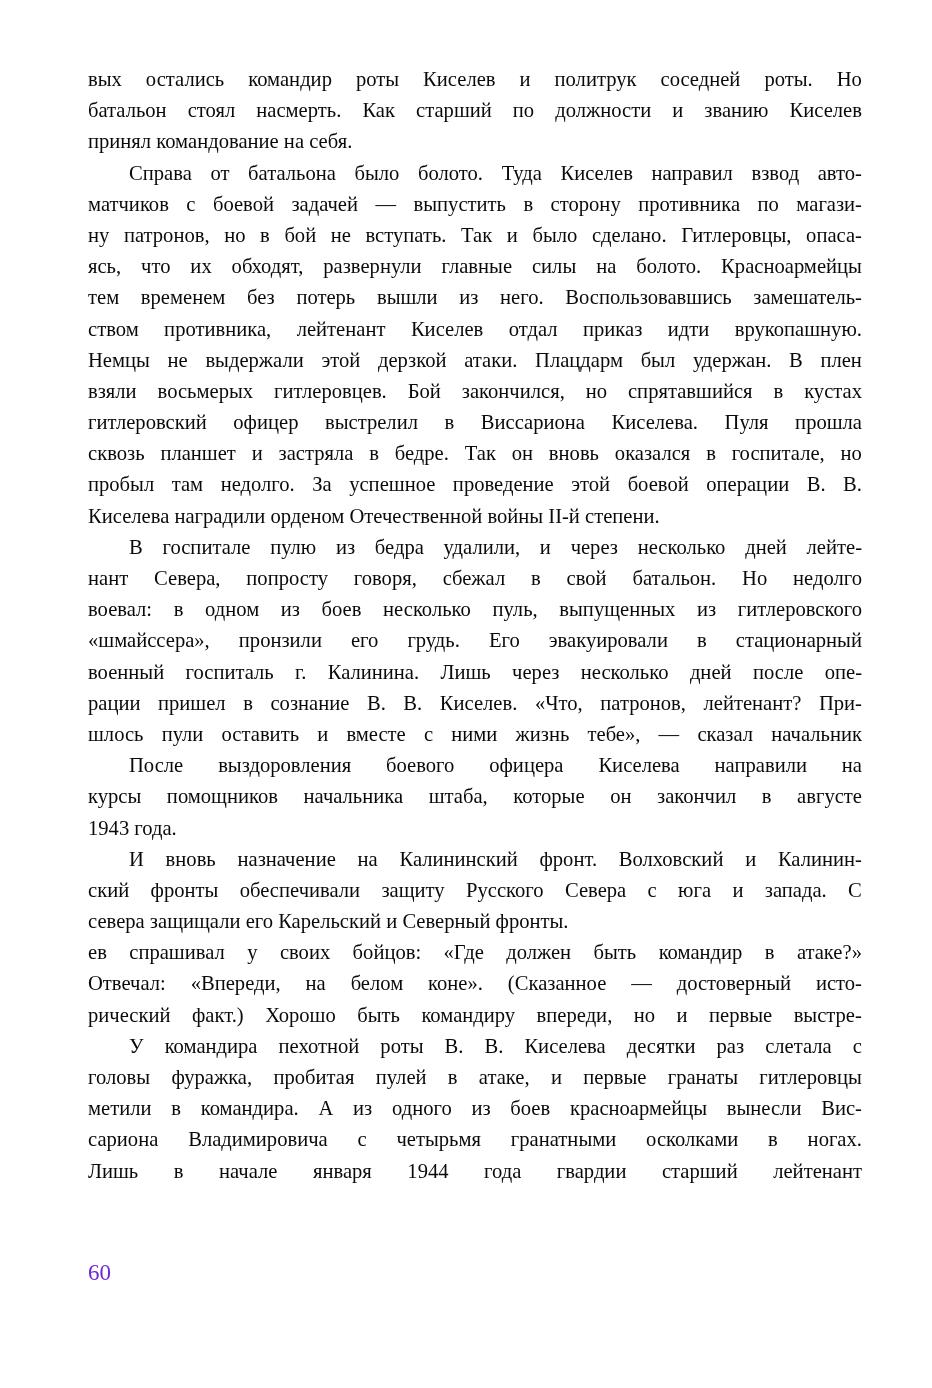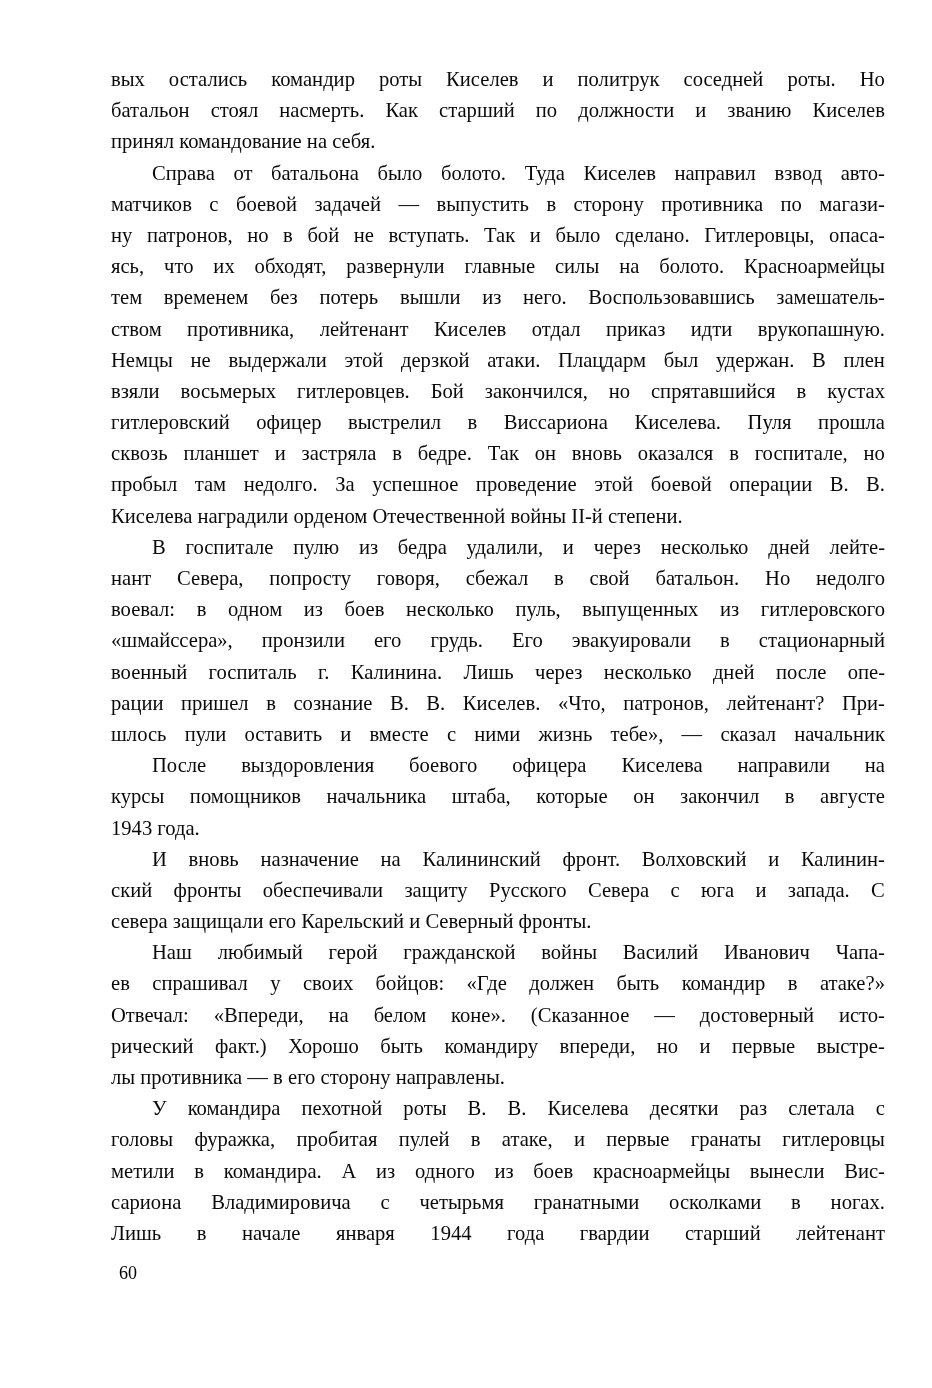--- a/index.html
+++ b/index.html
@@ -16,21 +16,20 @@
     font-family: "Liberation Serif", "DejaVu Serif", serif;
     color: #0a0a0a;
     -webkit-font-smoothing: none;
   }
 
   
   #page-sheet {
     position: absolute;
     inset: 0;
     background: #ffffff;
-    margin-left: 23px;
   }
 
   
   #text-block {
     position: absolute;
     left: 88px;
     top: 64px;
     width: 774px;
   }
 
@@ -68,26 +67,26 @@
     width: 733px;
   }
 
   #paragraph-flow {
     display: block;
   }
 
   
   #page-number {
     position: absolute;
-    left: 96px;
+    left: 88px;
     top: 1262px;
-    font-size: 18px;
+    font-size: 23px;
     line-height: 22px;
     font-family: "Liberation Serif", "DejaVu Serif", serif;
-    color: #000000;
+    color: #6d28d9;
   }
 </style>
 </head>
 <body style="color: rgb(10, 10, 10);">
 
 <div id="page-sheet" style="background: rgb(255, 255, 255);">
 
   <div id="text-block">
     <div id="paragraph-flow">
         <div class="line justify">
@@ -376,30 +375,20 @@
           <span class="w">защиту</span>
           <span class="w">Русского</span>
           <span class="w">Севера</span>
           <span class="w">с</span>
           <span class="w">юга</span>
           <span class="w">и</span>
           <span class="w">запада.</span>
           <span class="w">С</span>
         </div>
         <div class="line flush">севера защищали его Карельский и Северный фронты.</div>
-        <div class="line indent justify">
-          <span class="w">Наш</span>
-          <span class="w">любимый</span>
-          <span class="w">герой</span>
-          <span class="w">гражданской</span>
-          <span class="w">войны</span>
-          <span class="w">Василий</span>
-          <span class="w">Иванович</span>
-          <span class="w">Чапа-</span>
-        </div>
         <div class="line justify">
           <span class="w">ев</span>
           <span class="w">спрашивал</span>
           <span class="w">у</span>
           <span class="w">своих</span>
           <span class="w">бойцов:</span>
           <span class="w">«Где</span>
           <span class="w">должен</span>
           <span class="w">быть</span>
           <span class="w">командир</span>
@@ -422,21 +411,20 @@
           <span class="w">факт.)</span>
           <span class="w">Хорошо</span>
           <span class="w">быть</span>
           <span class="w">командиру</span>
           <span class="w">впереди,</span>
           <span class="w">но</span>
           <span class="w">и</span>
           <span class="w">первые</span>
           <span class="w">выстре-</span>
         </div>
-        <div class="line flush">лы противника — в его сторону направлены.</div>
         <div class="line indent justify">
           <span class="w">У</span>
           <span class="w">командира</span>
           <span class="w">пехотной</span>
           <span class="w">роты</span>
           <span class="w">В.</span>
           <span class="w">В.</span>
           <span class="w">Киселева</span>
           <span class="w">десятки</span>
           <span class="w">раз</span>

